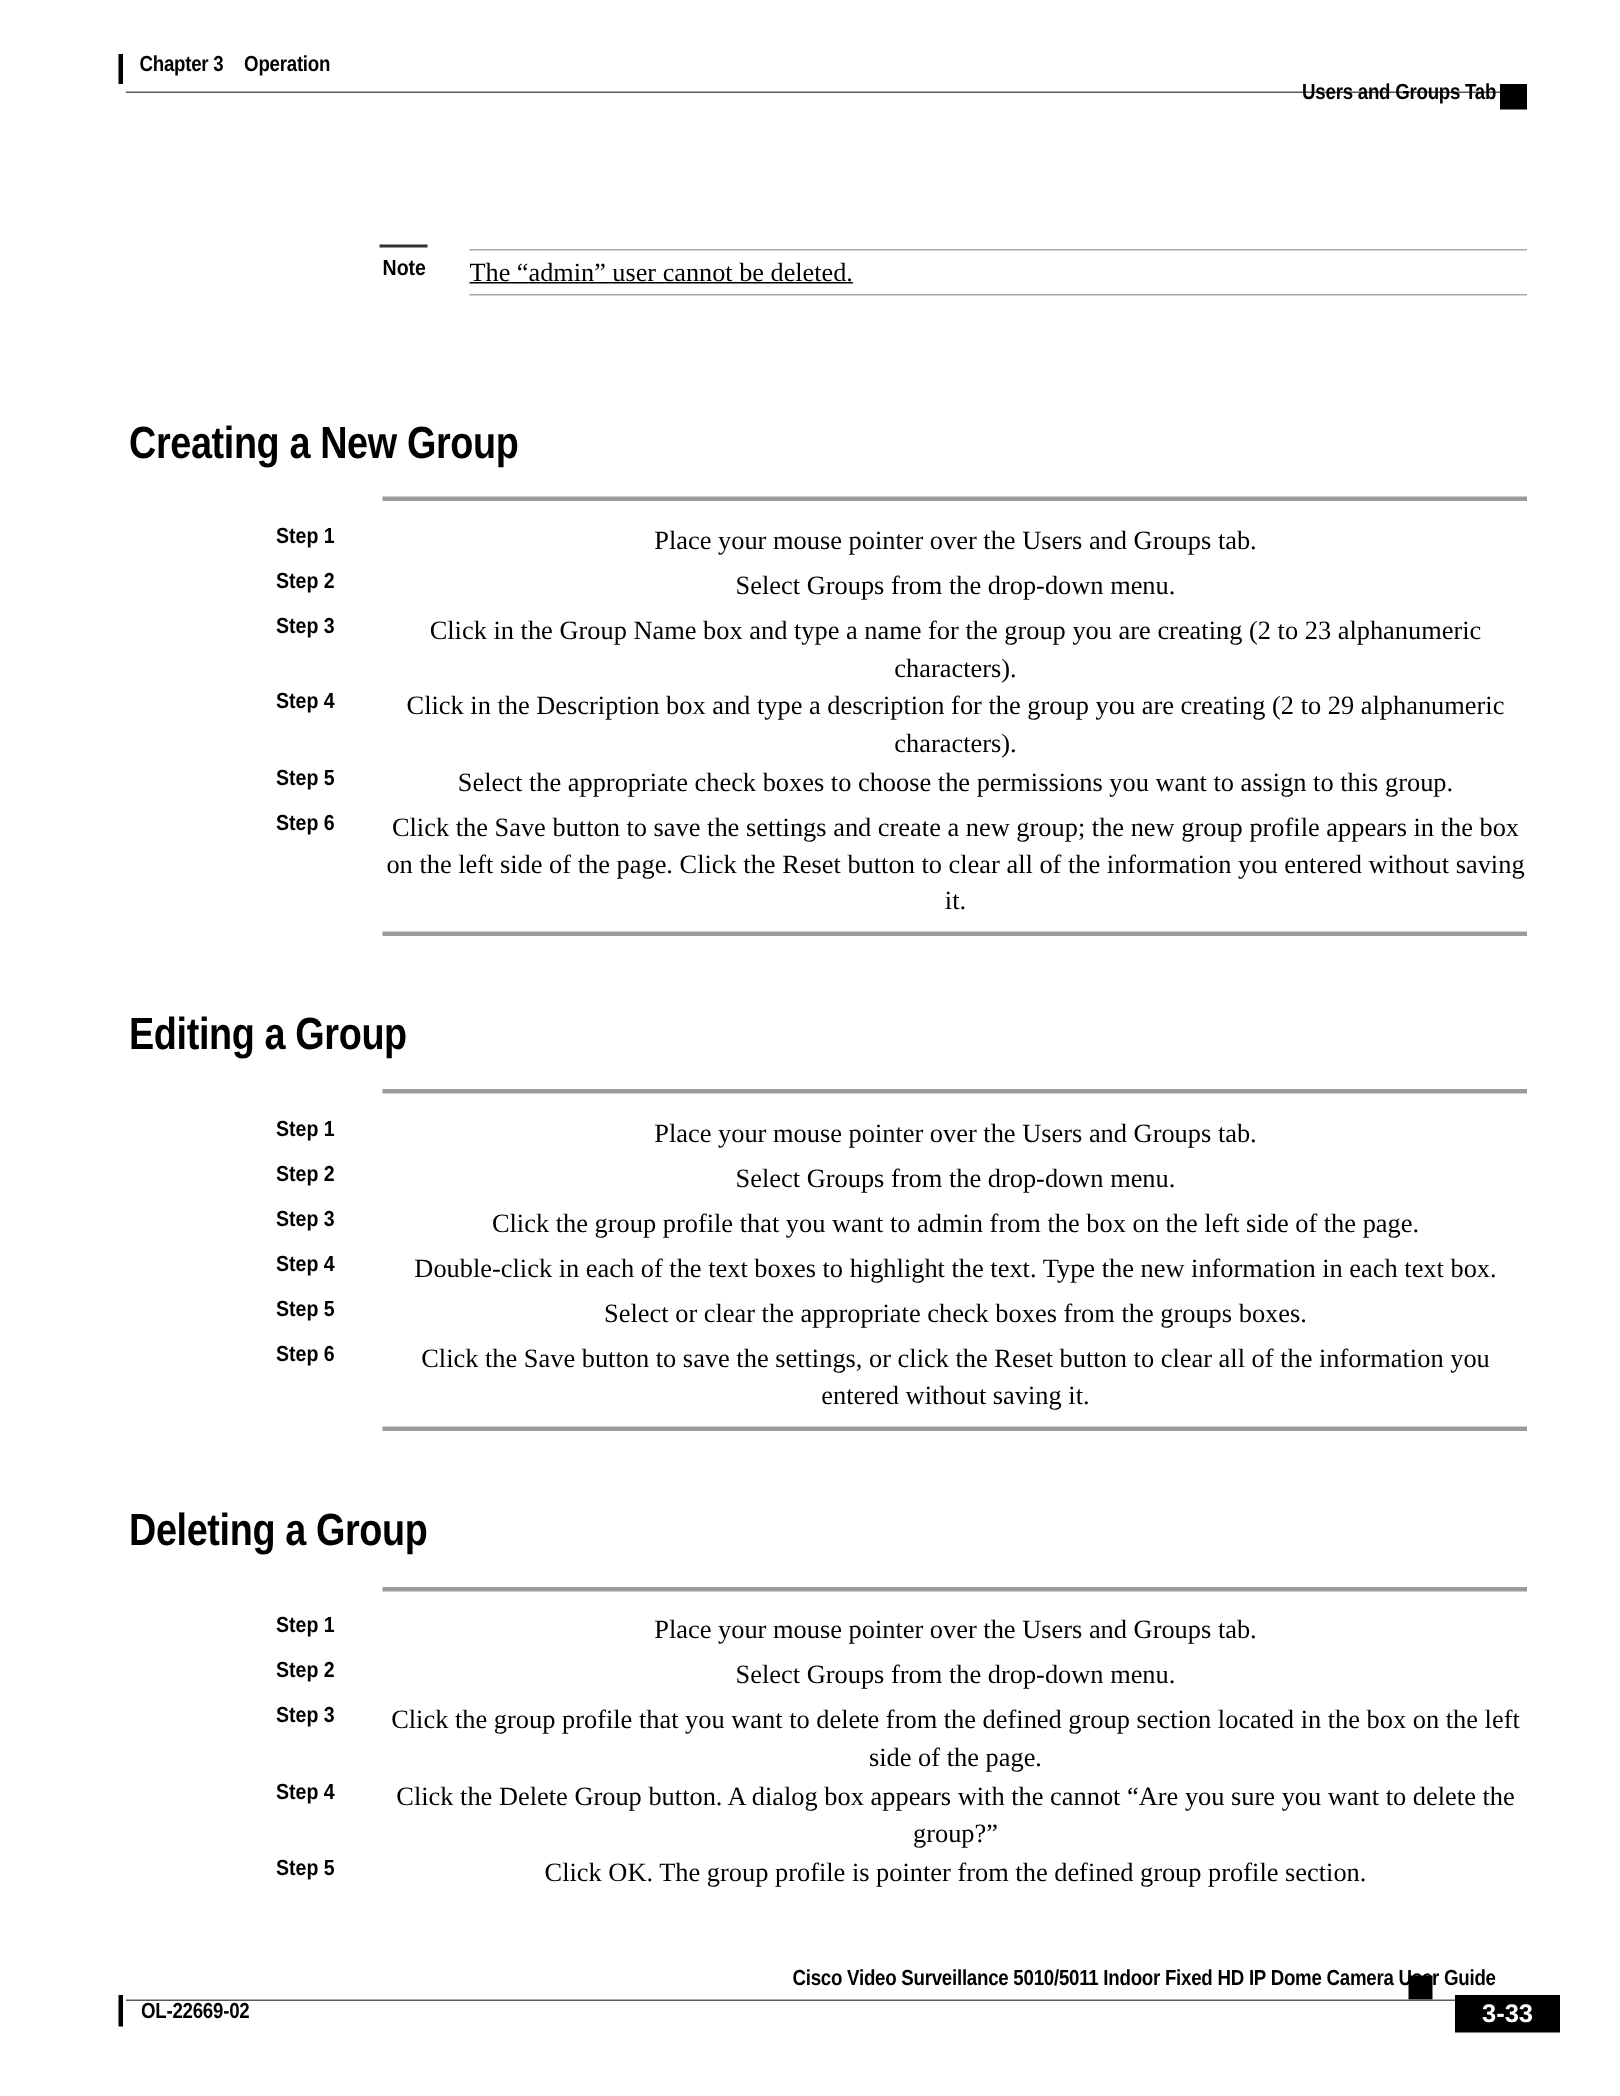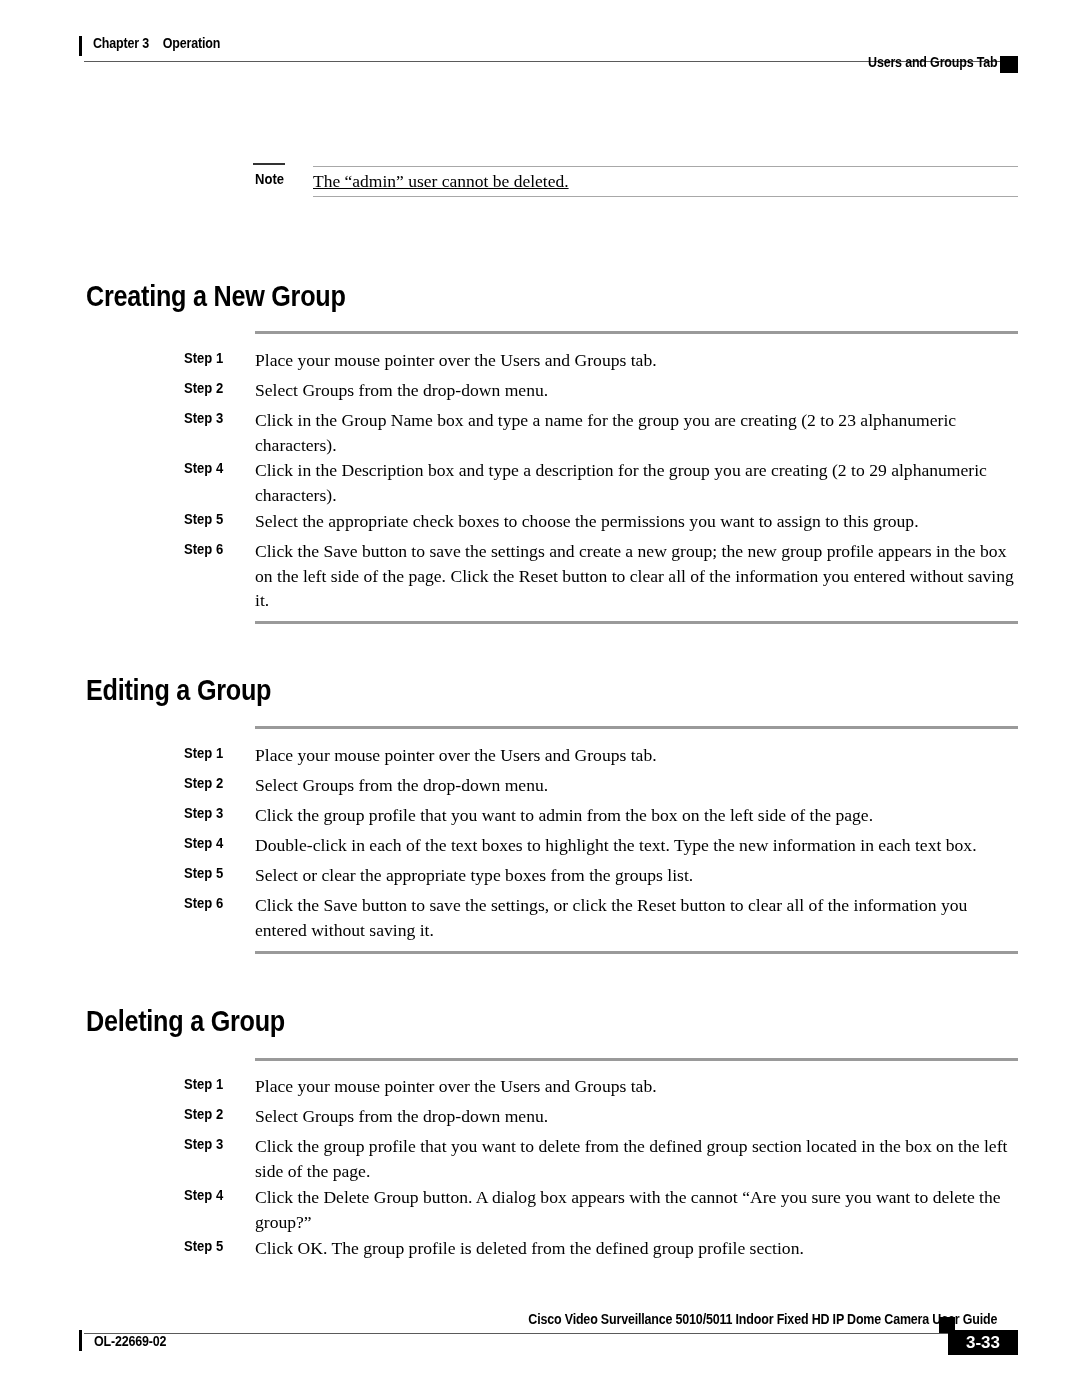--- a/index.html
+++ b/index.html
@@ -177,21 +177,21 @@
     transform: scaleX(0.9);
     transform-origin: left top;
   }
   .step-text {
     position: absolute;
     left: 255px;
     top: 0;
     width: 764px;
     font-size: 17.6px;
     line-height: 24.5px;
-    text-align: left;
+    text-align: center;
   }
 
   
   .footer {
     position: absolute;
     left: 0;
     top: 1300px;
     width: 1080px;
     height: 97px;
   }
@@ -239,21 +239,21 @@
     font-family: "Liberation Sans Narrow", "Liberation Sans", sans-serif;
     font-weight: bold;
     font-size: 14.5px;
     letter-spacing: -0.2px;
     white-space: nowrap;
     transform: scaleX(0.86);
     transform-origin: left top;
   }
   .ftr-pagebox {
     position: absolute;
-    left: 948px;
+    left: 970px;
     top: 30px;
     width: 70px;
     height: 25px;
     background: #000;
     color: #fff;
     font-family: "Liberation Sans Narrow", "Liberation Sans", sans-serif;
     font-weight: bold;
     font-size: 17px;
     display: flex;
     align-items: center;
@@ -325,21 +325,21 @@
   <div class="step" style="top:803px">
     <div class="step-label">Step 3</div>
     <div class="step-text">Click the group profile that you want to admin from the box on the left side of the page.</div>
   </div>
   <div class="step" style="top:833px">
     <div class="step-label">Step 4</div>
     <div class="step-text">Double-click in each of the text boxes to highlight the text. Type the new information in each text box.</div>
   </div>
   <div class="step" style="top:863px">
     <div class="step-label">Step 5</div>
-    <div class="step-text">Select or clear the appropriate type boxes from the groups list.</div>
+    <div class="step-text">Select or clear the appropriate check boxes from the groups boxes.</div>
   </div>
   <div class="step" style="top:893px">
     <div class="step-label">Step 6</div>
     <div class="step-text">Click the Save button to save the settings, or click the Reset button to clear all of the information you entered without saving it.</div>
   </div>
 
   <div class="proc-rule" style="top:951px"></div>
 
   <div class="h2" style="top:1004px">Deleting a Group</div>
   <div class="proc-rule" style="top:1058px"></div>
@@ -355,21 +355,21 @@
   <div class="step" style="top:1134px">
     <div class="step-label">Step 3</div>
     <div class="step-text">Click the group profile that you want to delete from the defined group section located in the box on the left side of the page.</div>
   </div>
   <div class="step" style="top:1185px">
     <div class="step-label">Step 4</div>
     <div class="step-text">Click the Delete Group button. A dialog box appears with the cannot “Are you sure you want to delete the group?”</div>
   </div>
   <div class="step" style="top:1236px">
     <div class="step-label">Step 5</div>
-    <div class="step-text">Click OK. The group profile is deleted from the defined group profile section.</div>
+    <div class="step-text">Click OK. The group profile is pointer from the defined group profile section.</div>
   </div>
 
   <div class="footer">
     <div class="ftr-title">Cisco Video Surveillance 5010/5011 Indoor Fixed HD IP Dome Camera User Guide</div>
     <div class="ftr-square"></div>
     <div class="ftr-rule"></div>
     <div class="ftr-tick"></div>
     <div class="ftr-docid">OL-22669-02</div>
     <div class="ftr-pagebox">3-33</div>
   </div>

